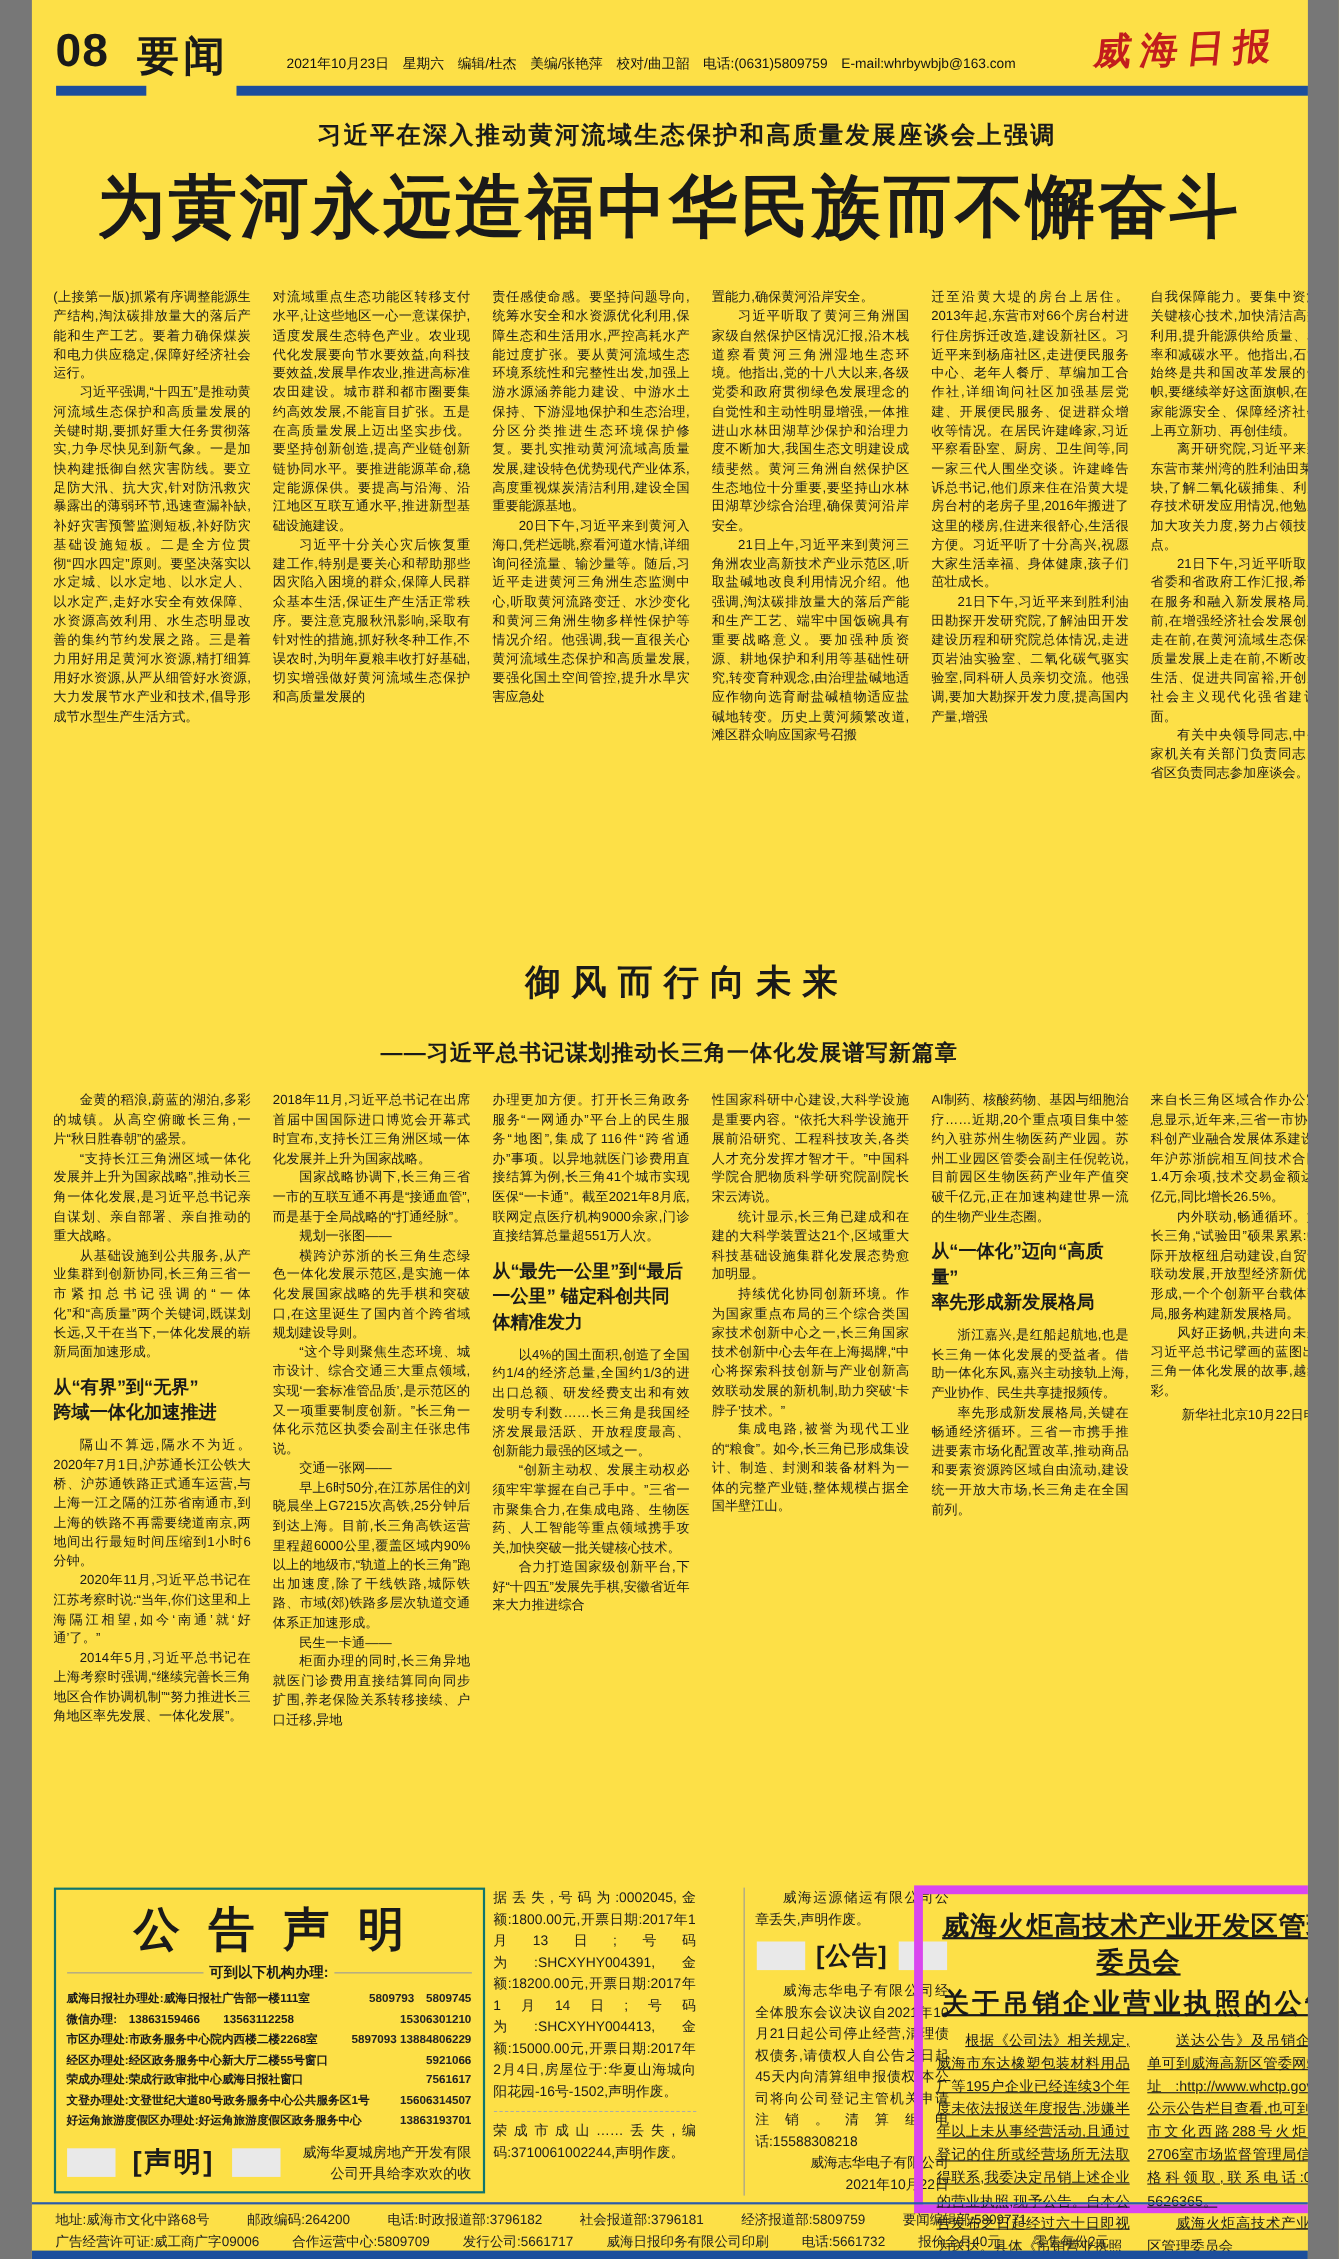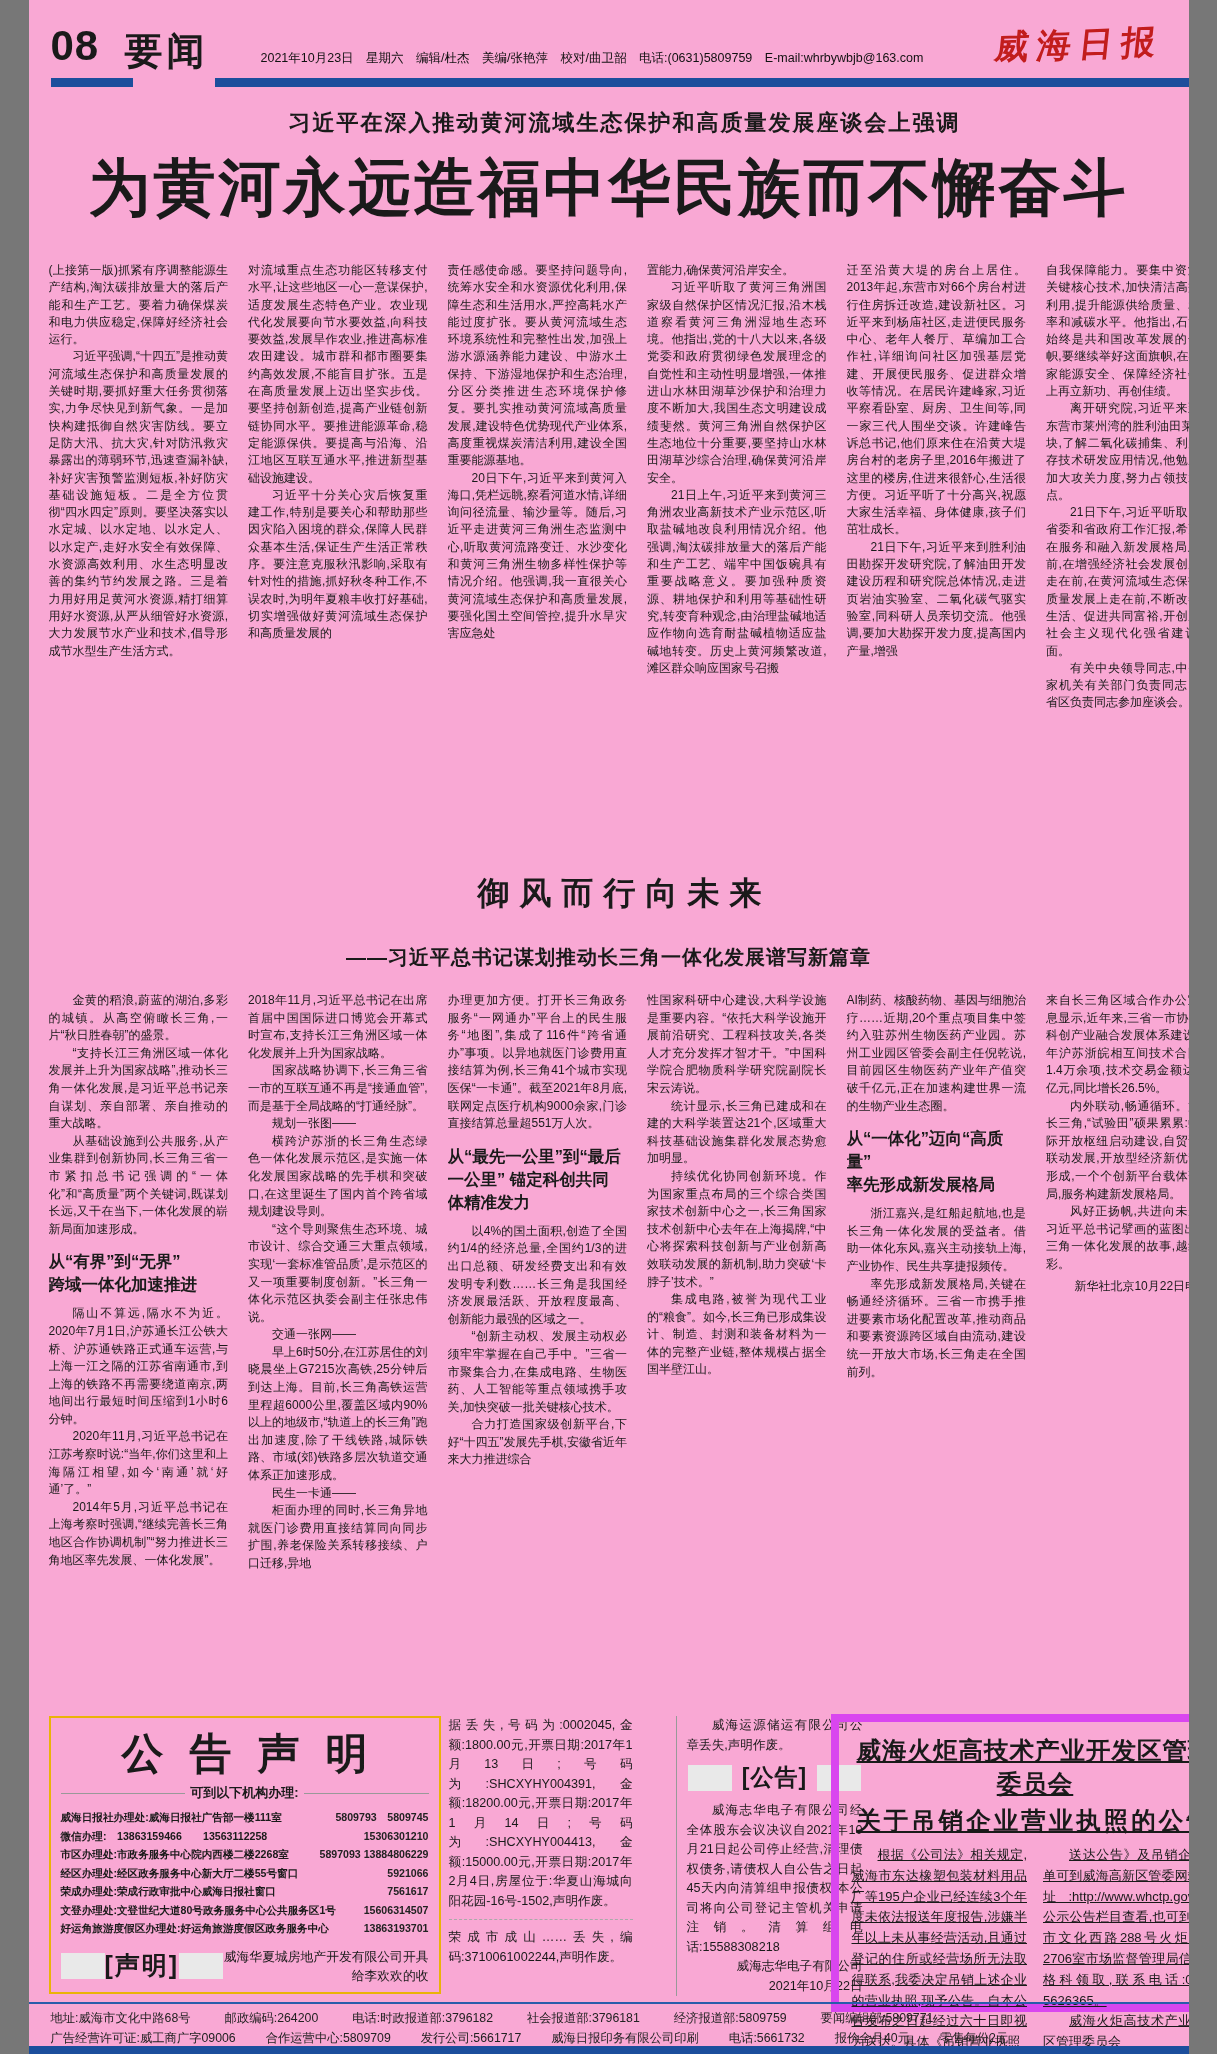--- a/index.html
+++ b/index.html
@@ -1,16 +1,16 @@
 <!DOCTYPE html>
 <html><head>
 <meta charset="utf-8">
 <style>
   html,body{margin:0;padding:0;background:#777;}
-  #page{position:relative;width:1160px;height:2054px;background:#f9a8d4;margin:0 auto;
+  #page{position:relative;width:1160px;height:2054px;background:#fde047;margin:0 auto;
         font-family:"Liberation Sans","DejaVu Sans",sans-serif;color:#1a1a1a;overflow:hidden;}
   
   .masthead{position:absolute;left:0;top:0;width:100%;height:90px;}
   .pageno{position:absolute;left:22px;top:22px;font-size:42px;font-weight:bold;letter-spacing:1px;}
   .section{position:absolute;left:96px;top:26px;font-size:38px;font-weight:bold;letter-spacing:4px;}
   .dateline{position:absolute;left:232px;top:50px;font-size:12.5px;color:#111;white-space:nowrap;}
   .brand{position:absolute;right:26px;top:22px;font-family:"Liberation Serif","DejaVu Serif",serif;
          font-size:34px;font-weight:bold;color:#c21d1d;letter-spacing:8px;
          transform:skewX(-8deg) rotate(-2deg);}
   .rule-a{position:absolute;left:22px;top:78px;width:82px;height:9px;background:#1c4e9c;}
@@ -32,29 +32,29 @@
   .blk-h{font-weight:bold;font-size:16.5px;line-height:23px;text-align:left;
          margin:12px 0 9px;white-space:pre-line;text-indent:0;}
   
   .a2title{position:absolute;left:0;top:872px;width:100%;text-align:center;
            font-family:Liberation Mono, monospace;font-weight:900;
            font-size:32px;letter-spacing:10px;padding-left:16px;}
   .a2sub{position:absolute;left:0;top:944px;width:100%;text-align:center;
          font-size:20px;font-weight:bold;letter-spacing:1px;}
   
   .stmt-box{position:absolute;left:20px;top:1716px;width:368px;height:262px;
-            border:2px solid #eab308;padding:6px 10px;}
+            border:2px solid #0f766e;padding:6px 10px;}
   .stmt-title{text-align:center;font-family:"Liberation Serif","DejaVu Serif",serif;
               font-weight:900;font-size:42px;letter-spacing:26px;text-indent:26px;margin-top:2px;}
   .stmt-sub{display:flex;align-items:center;gap:5px;font-size:13px;font-weight:bold;margin:2px 0 6px;justify-content:flex-end;}
   .stmt-sub .ln{flex:1;height:1px;background:#999;}
   .office-row{display:flex;justify-content:space-between;gap:6px;
               font-size:10.6px;font-weight:bold;line-height:18.5px;white-space:nowrap;}
   .office-row .ph{font-weight:bold;color:#222;}
-  .stmt-note{display:flex;align-items:center;gap:0;margin-top:9px;}
+  .stmt-note{display:flex;align-items:center;gap:16px;margin-top:9px;}
   .wm{width:44px;height:26px;background:#e9e9e9;flex:0 0 auto;}
   .stmt-tag{font-size:25px;font-weight:bold;letter-spacing:2px;}
   .stmt-text{flex:1;font-size:12.8px;line-height:19px;text-align:right;}
   .ncol{position:absolute;top:1716px;font-size:12.6px;line-height:19.5px;text-align:justify;}
   #ncolb{left:420px;width:184px;}
   #ncolc{left:647px;width:176px;border-left:1px solid #999;padding-left:10px;}
   .ndiv{border-top:1px dashed #aaa;margin:8px 0;}
   .gg-tag-row{display:flex;align-items:center;justify-content:center;gap:10px;margin:10px 0;}
   .gg-tag{font-size:23px;font-weight:bold;letter-spacing:1px;}
   .sig{text-align:right;}

